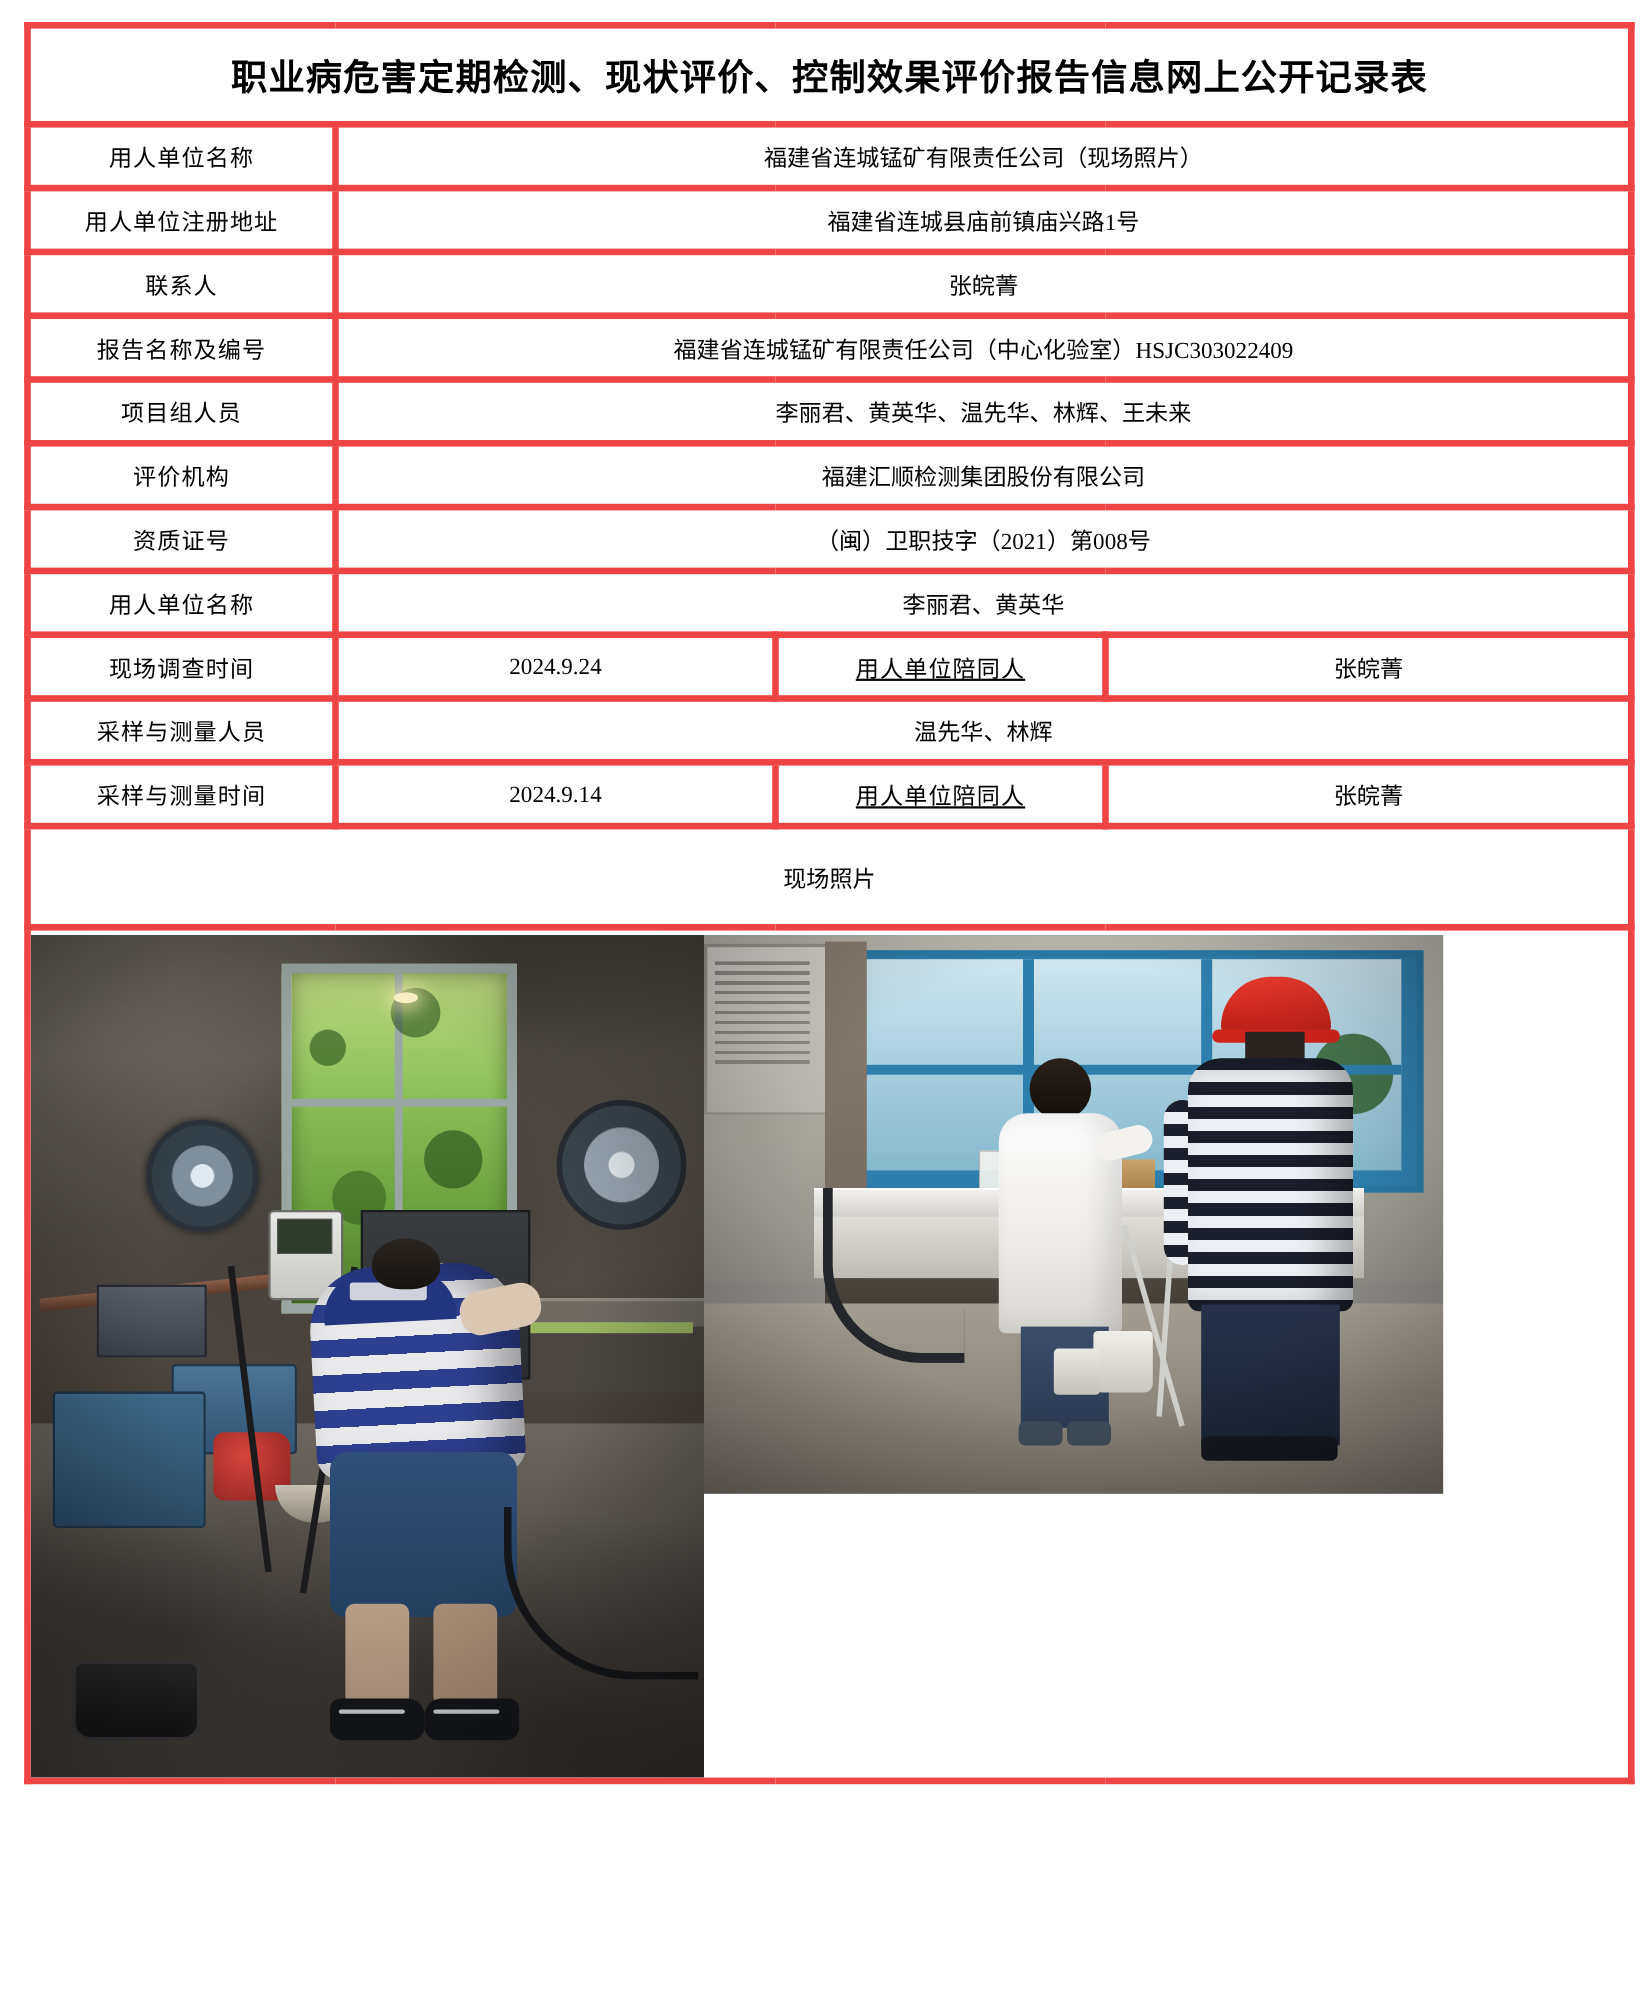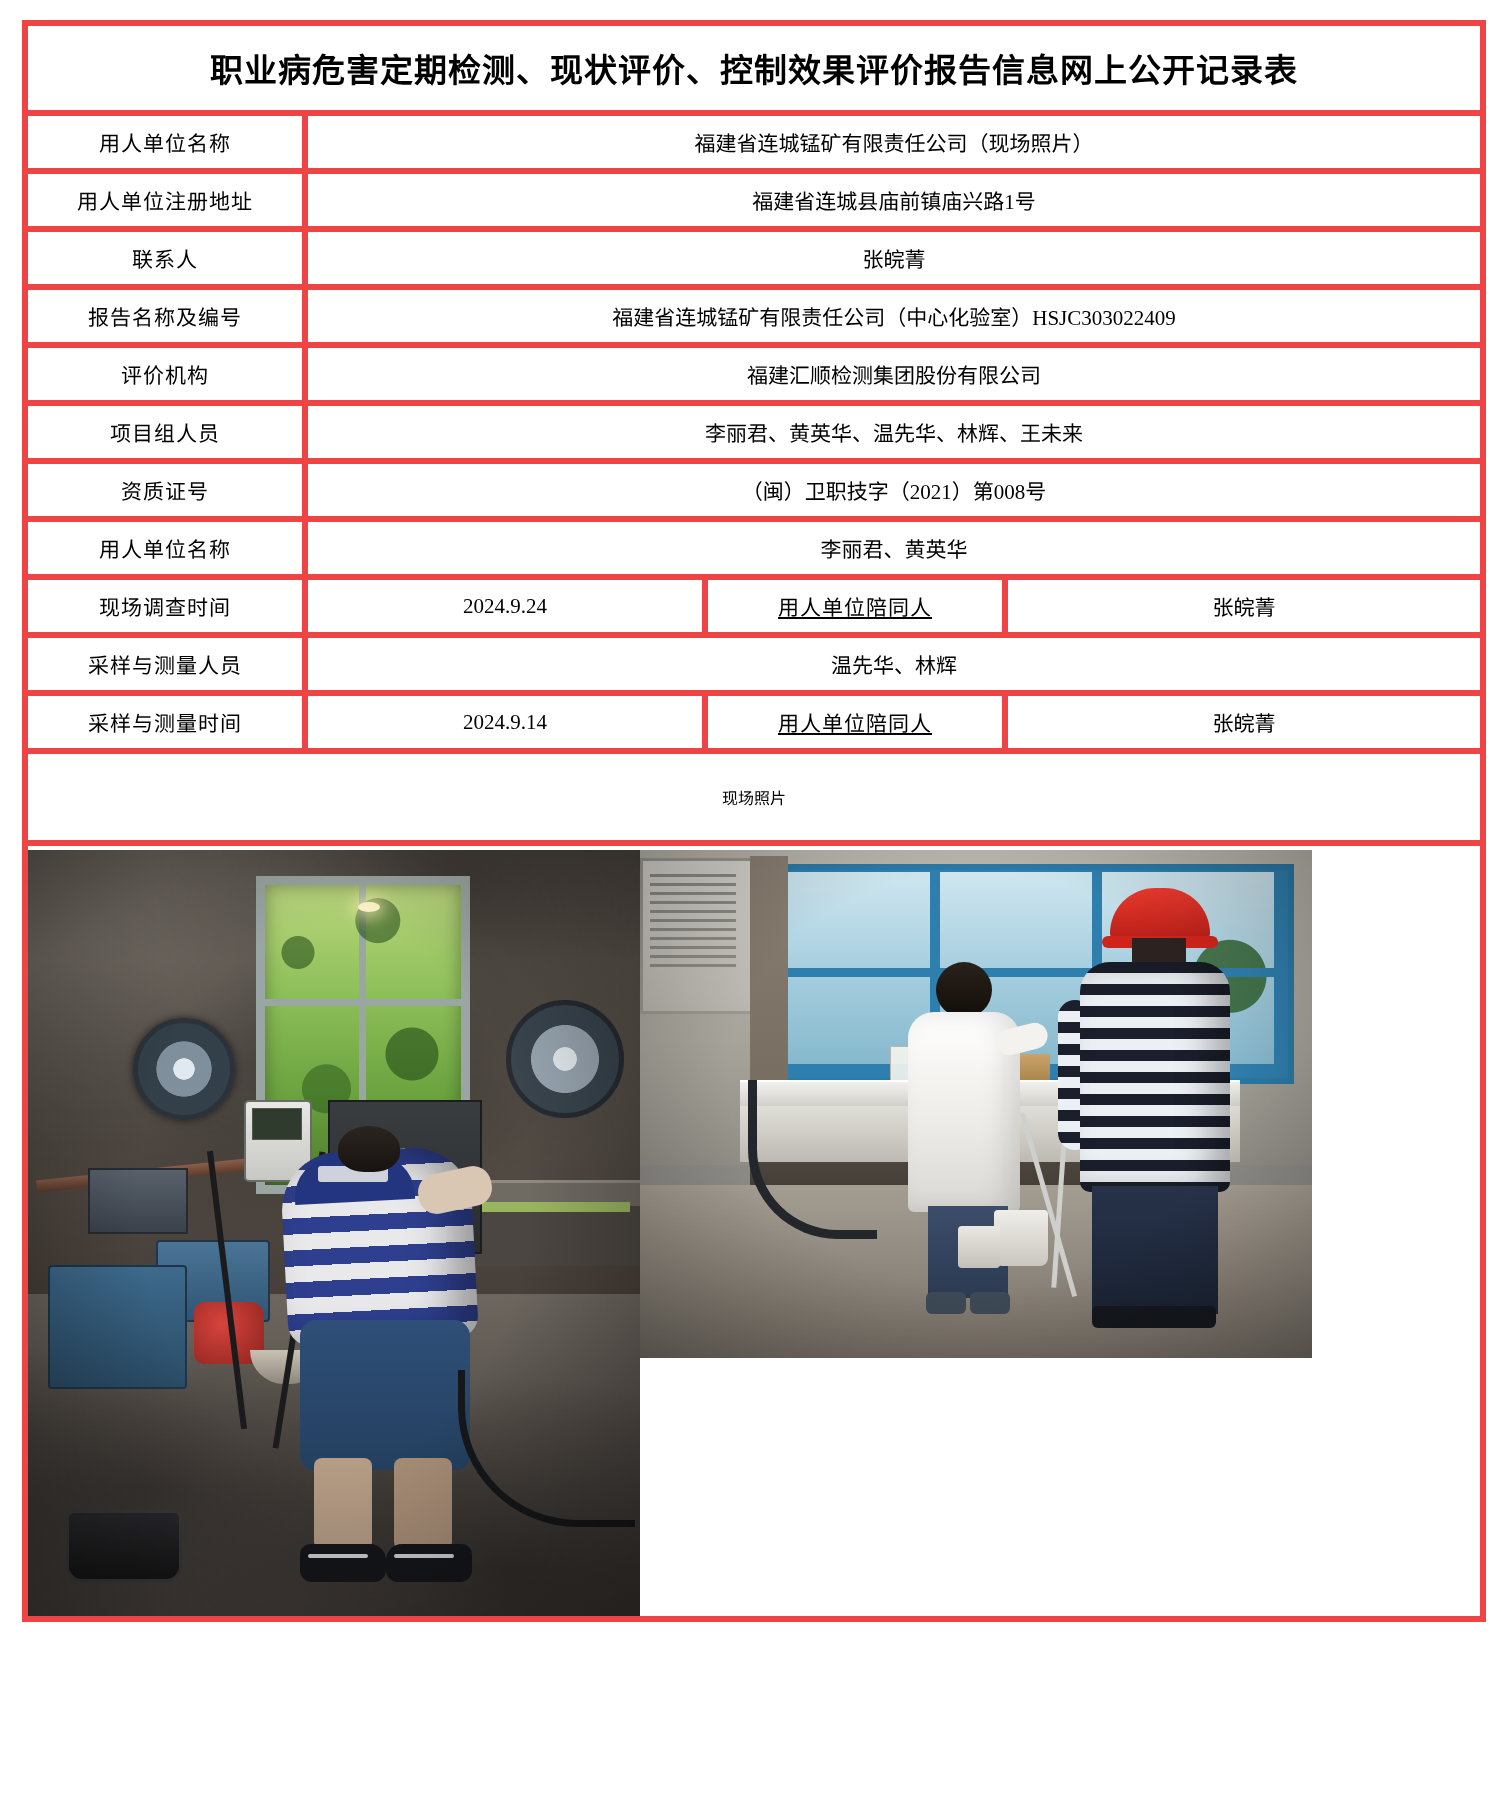--- a/index.html
+++ b/index.html
@@ -52,21 +52,21 @@
   }
   .label-wide {
     width: 280px;
   }
   .sec-label {
     width: 300px;
     text-decoration: underline;
   }
   .photo-header {
     text-align: center;
-    font-size: 16px;
+    font-size: 21px;
     height: 86px;
   }
   .photo-cell {
     height: 770px;
     padding: 0;
     vertical-align: top;
   }
   .photo-wrap {
     position: relative;
     width: 100%;
@@ -478,27 +478,27 @@
         <td class="label-cell label-wide">联系人</td>
         <td class="value-cell" colspan="3">张皖菁</td>
       </tr>
 
       <tr>
         <td class="label-cell label-wide">报告名称及编号</td>
         <td class="value-cell" colspan="3">福建省连城锰矿有限责任公司（中心化验室）HSJC303022409</td>
       </tr>
 
       <tr>
+        <td class="label-cell label-wide">项目组人员</td>
+        <td class="value-cell" colspan="3">李丽君、黄英华、温先华、林辉、王未来</td>
+      </tr>
+
+      <tr>
         <td class="label-cell label-wide">评价机构</td>
         <td class="value-cell" colspan="3">福建汇顺检测集团股份有限公司</td>
-      </tr>
-
-      <tr>
-        <td class="label-cell label-wide">项目组人员</td>
-        <td class="value-cell" colspan="3">李丽君、黄英华、温先华、林辉、王未来</td>
       </tr>
 
       <tr>
         <td class="label-cell label-wide">资质证号</td>
         <td class="value-cell" colspan="3">（闽）卫职技字（2021）第008号</td>
       </tr>
 
       <tr>
         <td class="label-cell label-wide">用人单位名称</td>
         <td class="value-cell" colspan="3">李丽君、黄英华</td>

